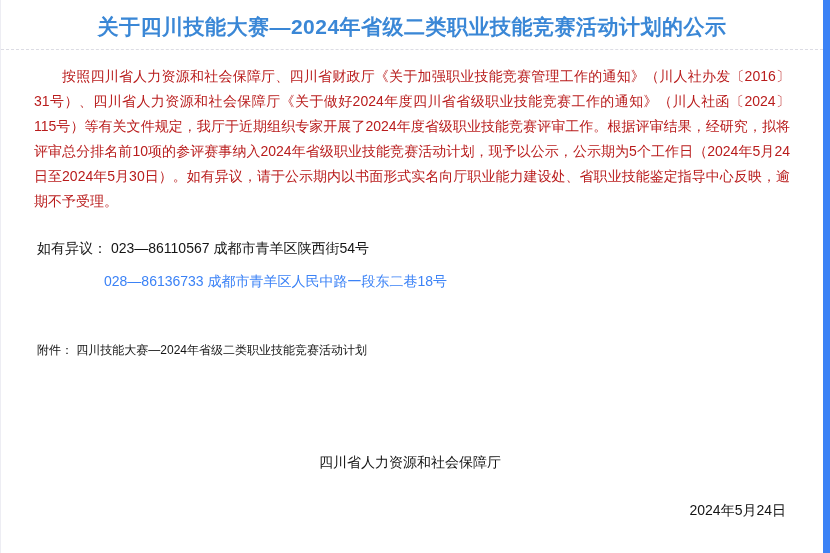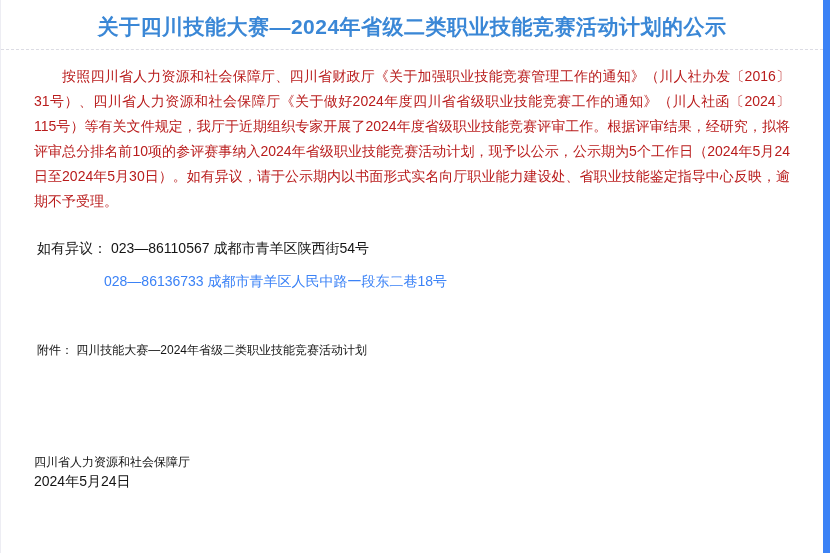--- a/index.html
+++ b/index.html
@@ -70,27 +70,28 @@
   .contact-address { }
   .attachment {
     margin-top: 51px;
     padding-left: 3px;
     font-size: 12px;
     color: #141414;
   }
   .attachment-title { cursor: pointer; }
   .signature {
     margin-top: 95px;
-    text-align: left;
+    text-align: center;
     padding-right: 4px;
-    font-size: 12px;
+    font-size: 14px;
     color: #141414;
   }
   .date {
-    margin-top: 2px;
+    margin-top: 30px;
+    text-align: right;
     padding-right: 4px;
     font-size: 14px;
     color: #141414;
   }
 </style>
 </head>
 <body>
 
 <div class="page" style="--accent: #3a87d6;">
 

